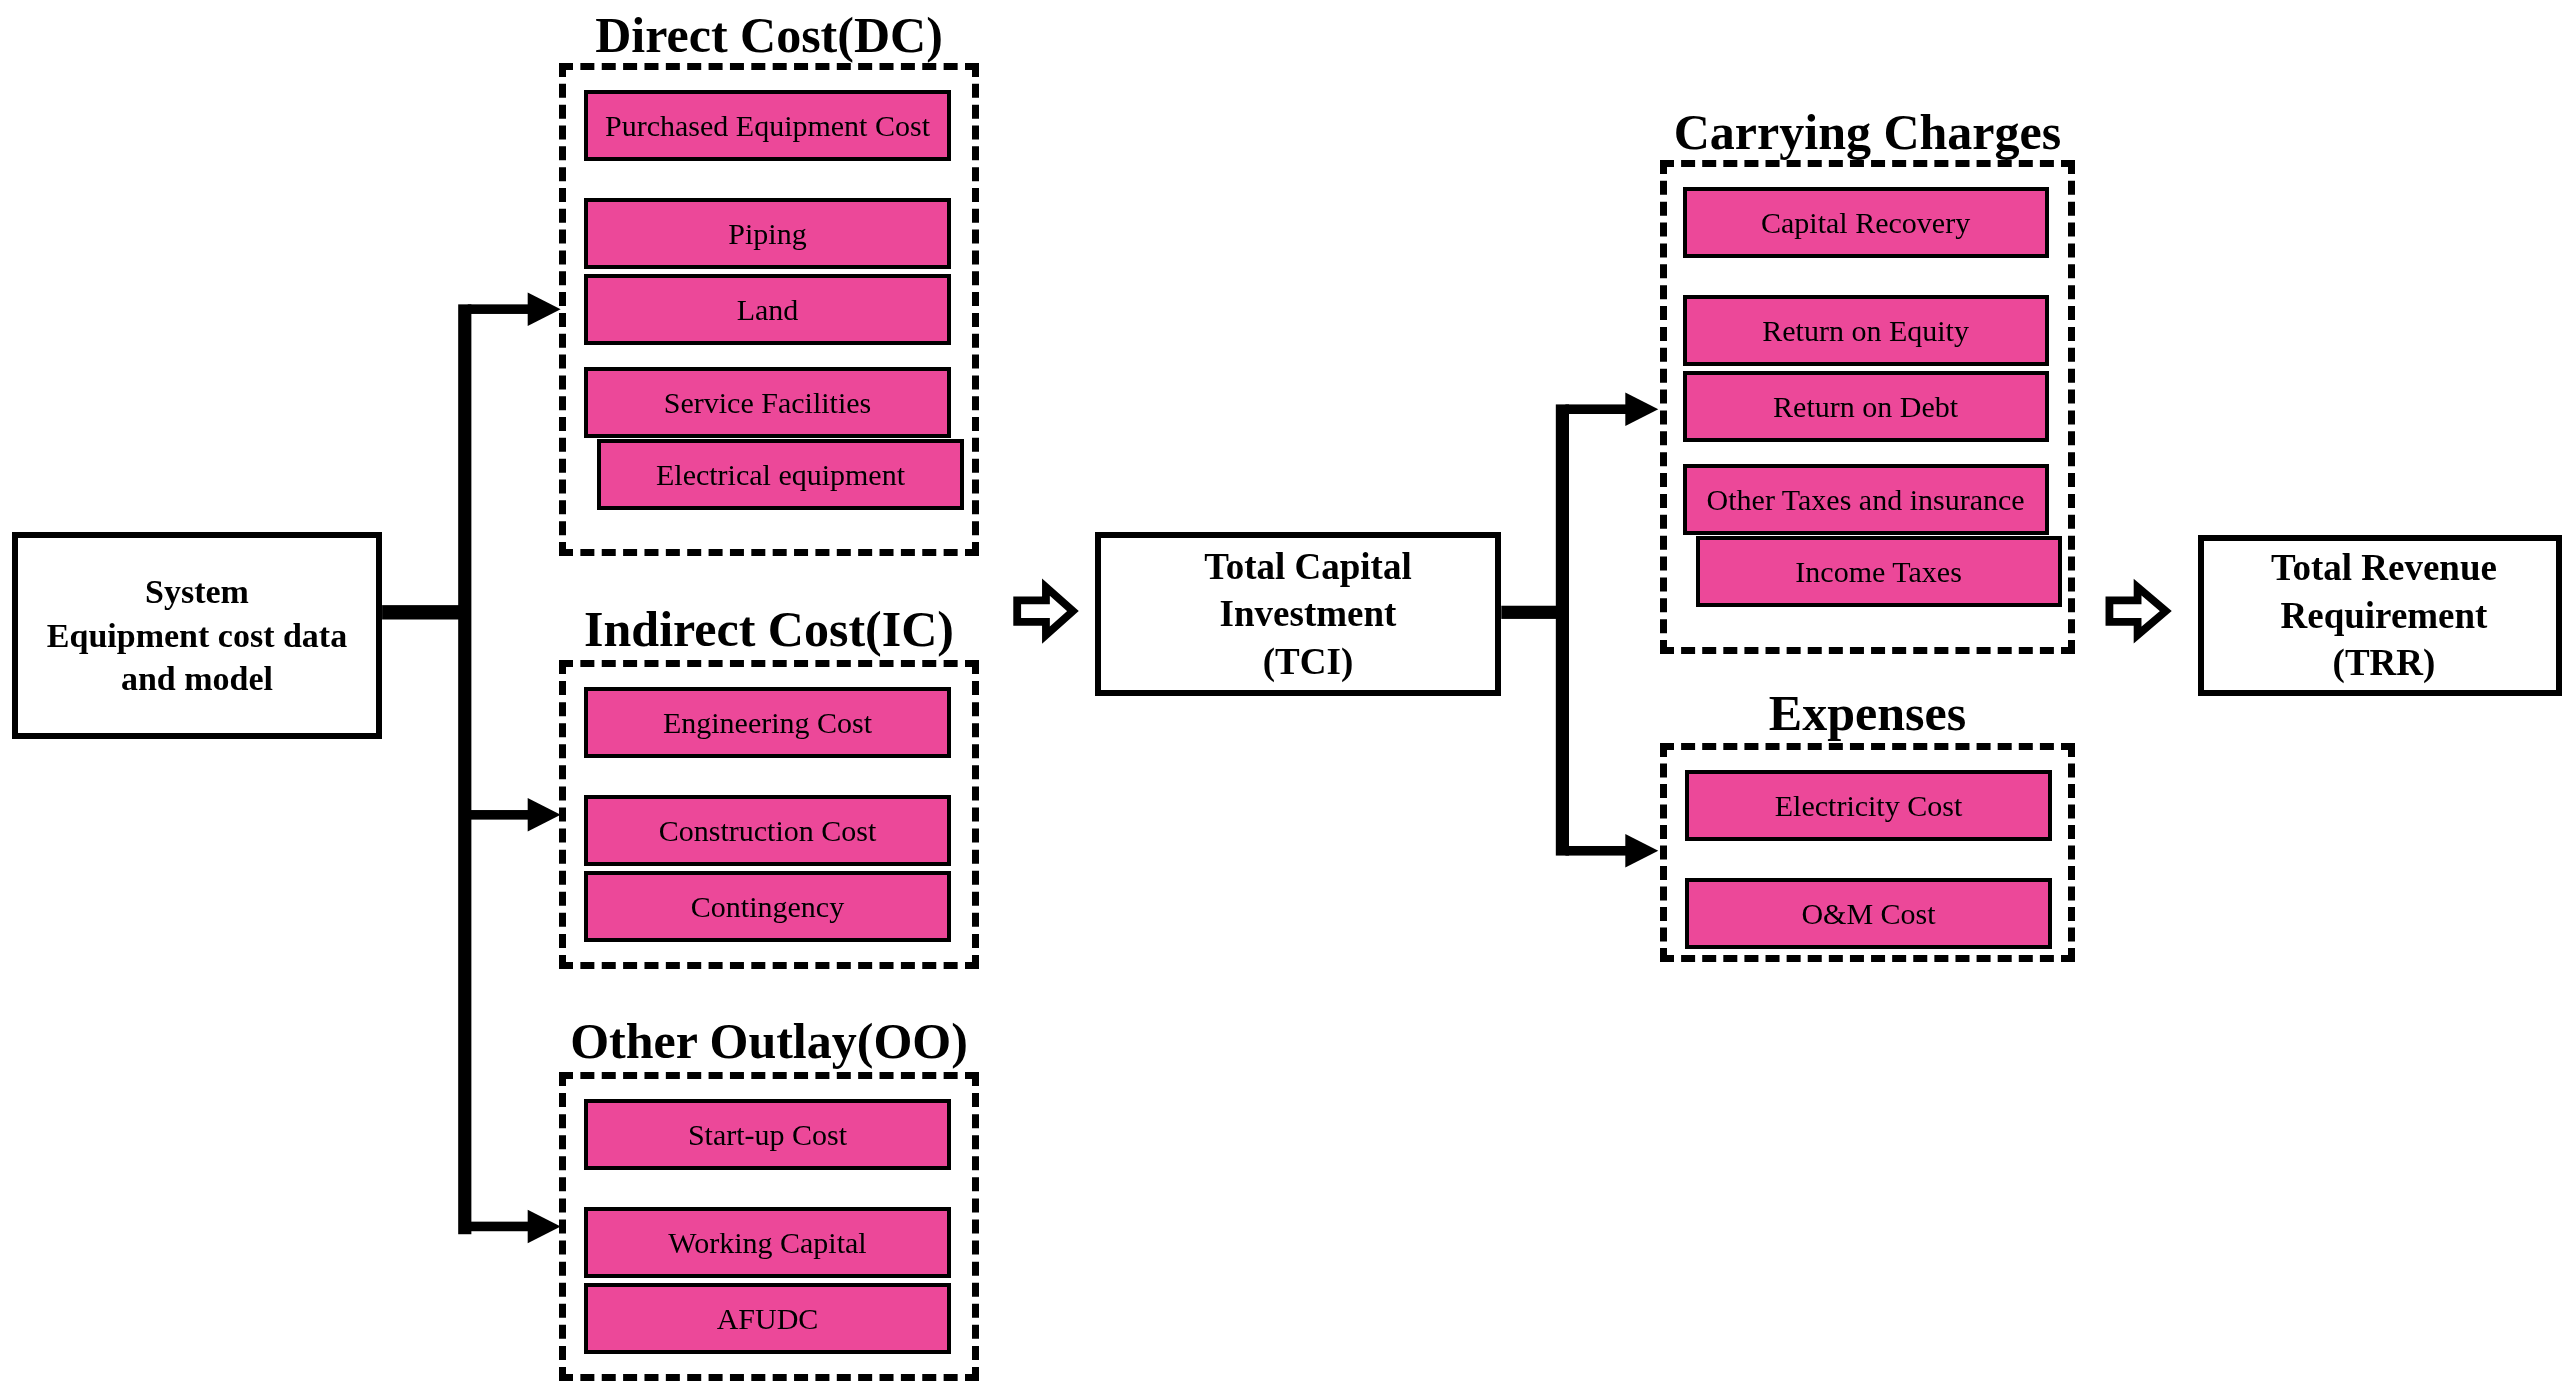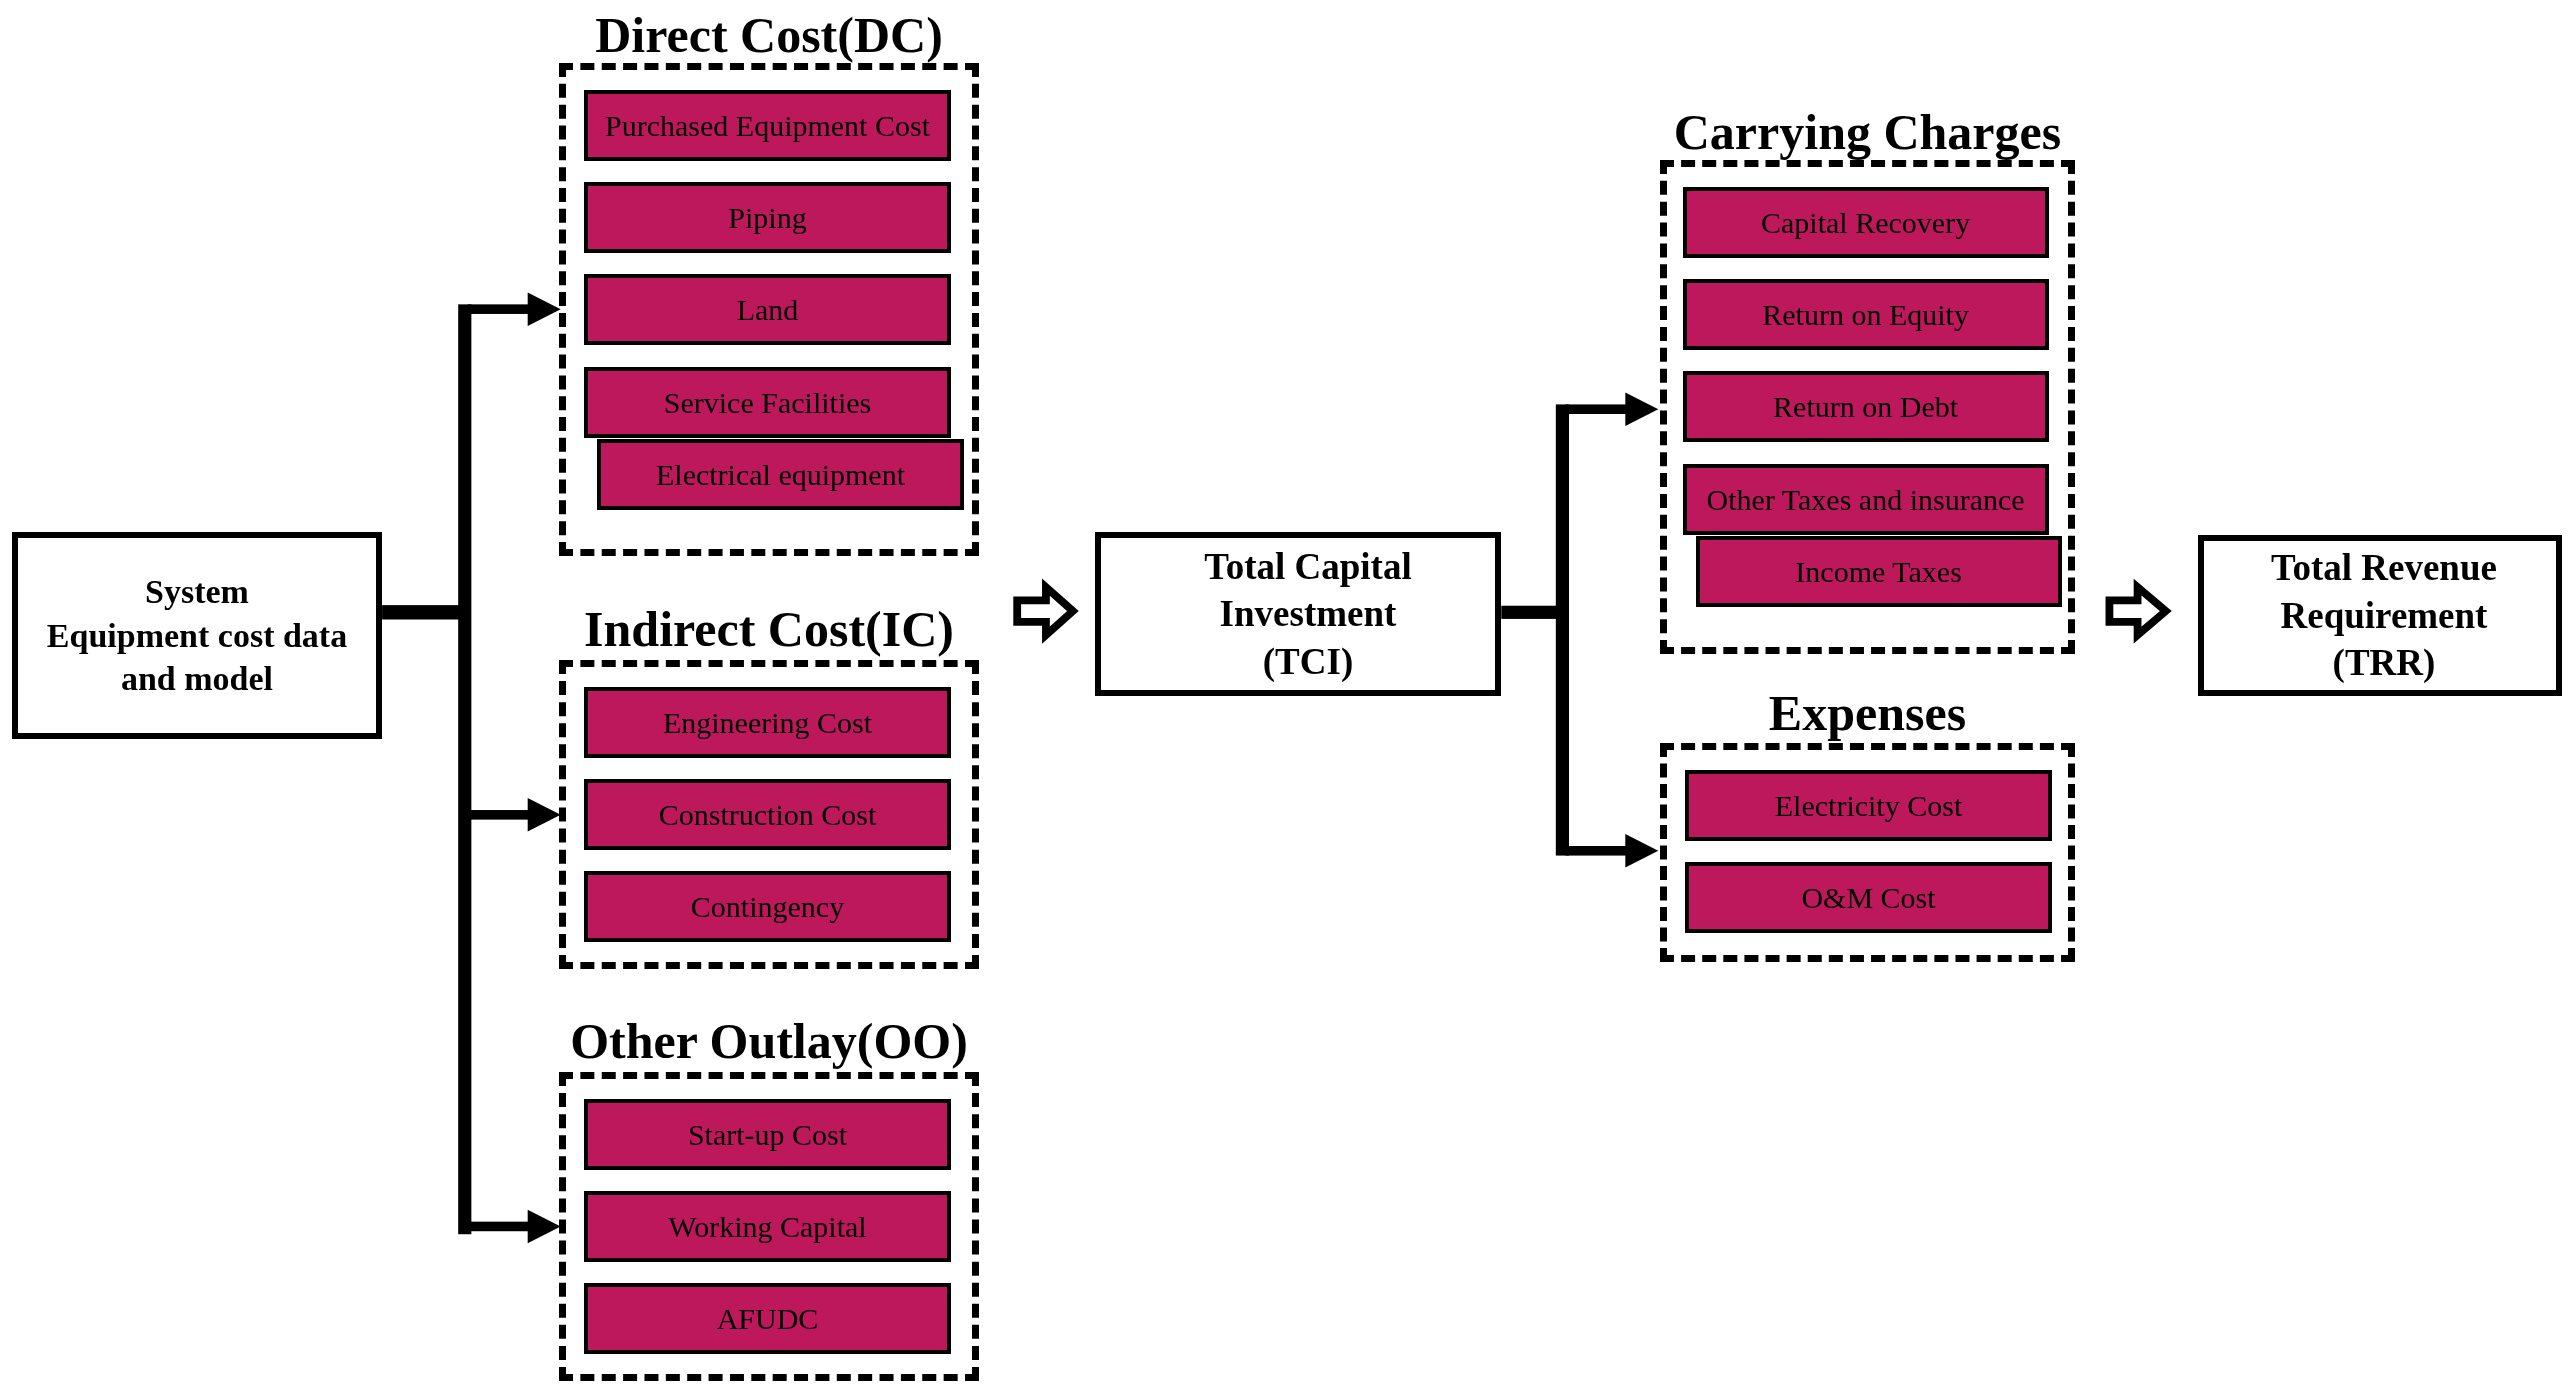--- a/index.html
+++ b/index.html
@@ -48,25 +48,25 @@
     left:18px;
     width:367px;
     height:71px;
     border:4.8px solid #000;
     box-sizing:border-box;
     display:flex;
     align-items:center;
     justify-content:center;
     text-align:left;
     font-size:30px;
-    background:#be185d;
+    background:#ec4899;
   }
   #group-cc .cost-item{left:15.6px;width:366px;}
   .cost-item:nth-of-type(1){top:20px;}
-  .cost-item:nth-of-type(2){top:112px;}
+  .cost-item:nth-of-type(2){top:128px;}
   .cost-item:nth-of-type(3){top:204px;}
   .cost-item:nth-of-type(4){top:297px;}
   .cost-item:nth-of-type(5){top:369px;margin-left:13px;}
 
   .group-title{
     position:absolute;
     text-align:center;
     font-weight:bold;
     font-size:50px;
     line-height:1.0;

